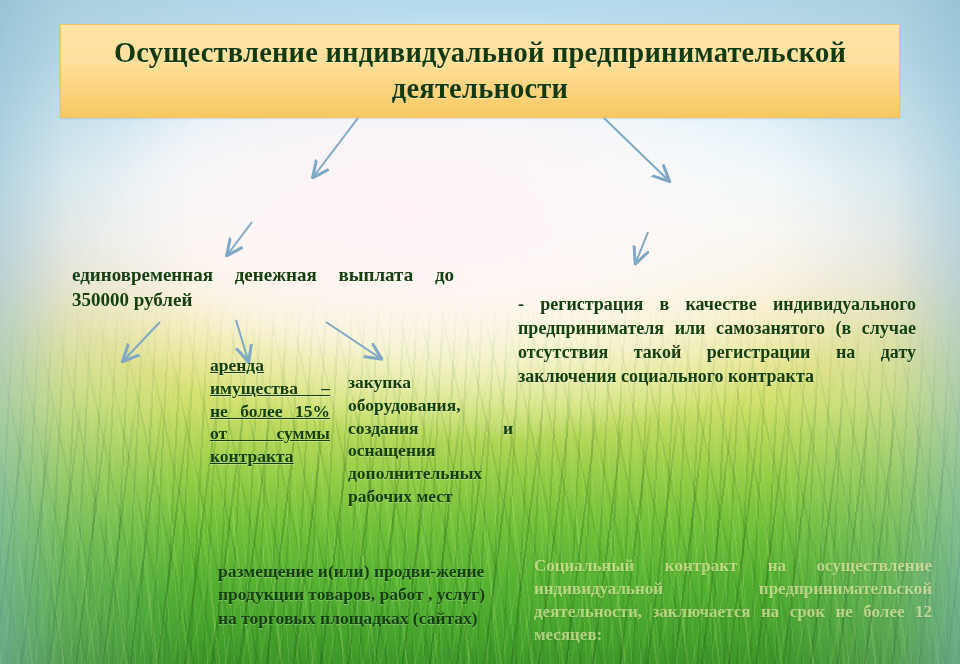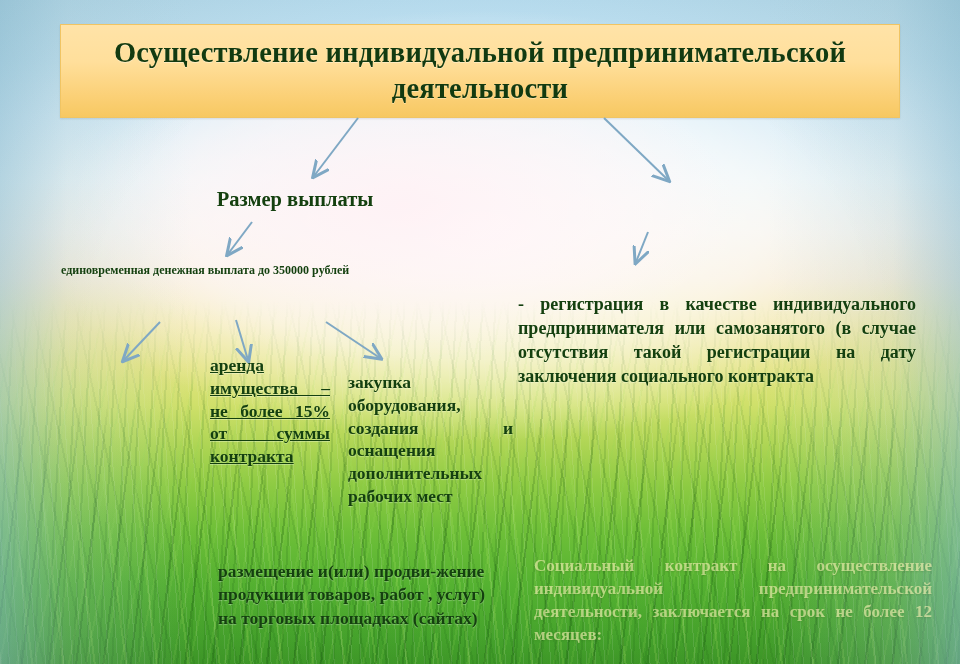--- a/index.html
+++ b/index.html
@@ -93,21 +93,21 @@
     font-weight:bold;
     text-shadow:0 1px 1px rgba(255,255,255,0.30);
   }
   .head{font-size:20.5px;line-height:1.3;text-align:center;}
   .body-j{font-size:17.5px;line-height:1.30;text-align:justify;text-align-last:left;}
   .body-l{font-size:17px;line-height:1.32;text-align:left;}
 
   #h-payment{left:150px;top:186px;width:290px;}
   #h-requirements{left:540px;top:186px;width:370px;}
 
-  #txt-payment{left:61px;top:263px;width:382px;font-size:12px;}
+  #txt-payment{left:72px;top:263px;width:382px;font-size:19px;}
   #txt-expenses{left:58px;top:363px;width:152px;}
   #txt-rent{left:210px;top:354px;width:120px;text-decoration:underline;}
   #txt-equipment{left:332px;top:371px;width:165px;padding-left:16px;}
   #txt-promotion{left:218px;top:560px;width:282px;font-size:17.5px;line-height:1.34;}
 
   #txt-registration{left:518px;top:293px;width:398px;font-size:18px;line-height:1.33;}
   #txt-income{left:518px;top:503px;width:398px;font-size:18px;}
 
   #txt-note{
     left:534px;top:554px;width:398px;
@@ -145,21 +145,20 @@
       <line x1="358" y1="118" x2="314" y2="176"></line>
       <line x1="604" y1="118" x2="668" y2="180"></line>
       <line x1="252" y1="222" x2="228" y2="254"></line>
       <line x1="160" y1="322" x2="124" y2="360"></line>
       <line x1="236" y1="320" x2="248" y2="360"></line>
       <line x1="326" y1="322" x2="380" y2="358"></line>
       <line x1="648" y1="232" x2="636" y2="262"></line>
     </g>
   </svg>
 
-  <div class="tx head" id="h-payment">Размер выплаты</div>
 
   <div class="tx body-j" id="txt-payment">единовременная денежная выплата до 350000 рублей</div>
 
 
   <div class="tx body-j" id="txt-rent">аренда имущества – не более 15% от суммы контракта</div>
 
   <div class="tx body-j" id="txt-equipment">закупка оборудования, создания и оснащения дополнительных рабочих мест</div>
 
   <div class="tx body-l" id="txt-promotion">размещение и(или) продви-жение продукции товаров, работ , услуг) на торговых площадках (сайтах)</div>
 

